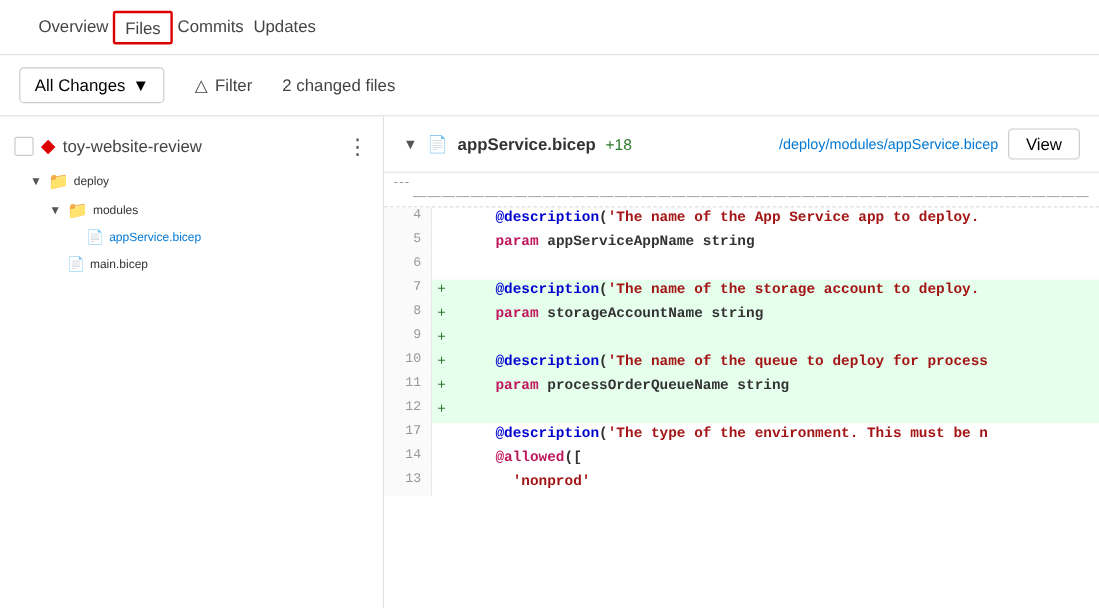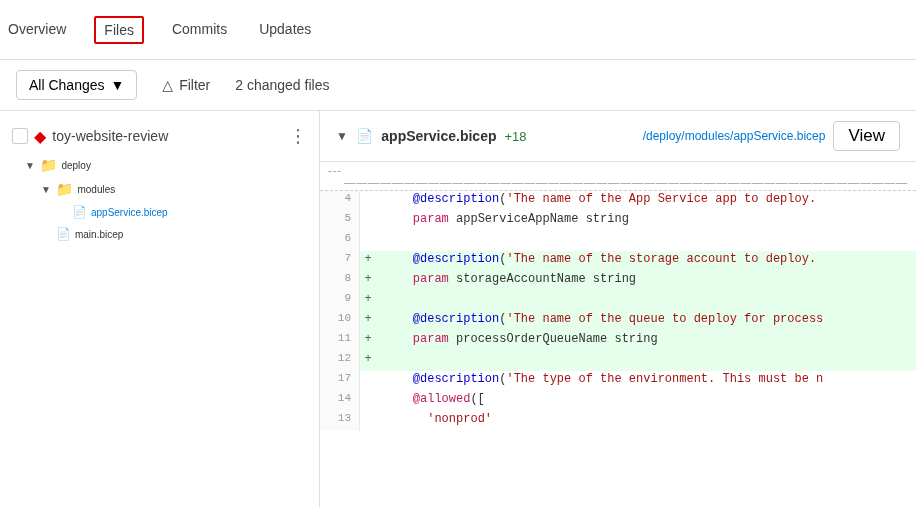--- a/index.html
+++ b/index.html
@@ -1,19 +1,19 @@
 <!DOCTYPE html>
 <html><head>
   <meta charset="utf-8">
   <style>
     * { box-sizing: border-box; margin: 0; padding: 0; }
     body { font-family: -apple-system, BlinkMacSystemFont, 'Segoe UI', sans-serif; font-size: 14px; background: #fff; color: #333; width: 916px; height: 507px; overflow: hidden; }
 
     
-    .top-nav { display: flex; align-items: center; border-bottom: 1px solid #e0e0e0; padding: 0 4px; height: 60px; gap: 24px; }
+    .top-nav { display: flex; align-items: center; border-bottom: 1px solid #e0e0e0; padding: 0 28px; height: 46px; }
     .nav-item { padding: 12px 4px; cursor: pointer; color: #444; font-size: 14px; border-bottom: 2px solid transparent; }
     .nav-item.active-outline { border: 2px solid #d00; border-radius: 2px; padding: 4px 8px; color: #444; font-weight: 400; }
 
     
     .toolbar { display: flex; align-items: center; padding: 10px 16px; gap: 12px; border-bottom: 1px solid #e0e0e0; }
     .btn-dropdown { display: flex; align-items: flex-start; gap: 6px; border: 1px solid #ccc; border-radius: 4px; padding: 6px 12px; cursor: pointer; font-size: 14px; background: #fff; }
     .btn-filter { display: flex; align-items: center; gap: 6px; border: 1px solid transparent; border-radius: 4px; padding: 6px 12px; cursor: pointer; font-size: 14px; background: #fff; color: #444; }
     .changed-files-label { font-size: 14px; color: #444; }
 
     
@@ -39,29 +39,29 @@
 
     
     .code-panel { flex: 1; overflow: auto; }
     .file-header { display: flex; align-items: center; gap: 8px; padding: 10px 16px; border-bottom: 1px solid #e0e0e0; background: #fff; }
     .file-header-left { display: flex; align-items: center; gap: 8px; flex: 1; }
     .collapse-btn { font-size: 12px; color: #555; cursor: pointer; }
     .file-icon-sm { font-size: 14px; color: #888; }
     .file-name { font-size: 14px; font-weight: 600; color: #333; }
     .file-added { color: #2d7a2d; font-size: 13px; }
     .file-path { font-size: 12px; color: #0078d4; }
-    .view-btn { border: 1px solid #ccc; border-radius: 4px; padding: 4px 14px; cursor: pointer; background: #fff; font-size: 17px; }
+    .view-btn { border: 1px solid #ccc; border-radius: 4px; padding: 4px 14px; cursor: pointer; background: #fff; font-size: 14px; }
 
     
     .code-diff { font-family: 'Consolas', 'Courier New', monospace; font-size: 12px; }
     .diff-separator { background: #fff; color: #999; padding: 2px 8px; font-size: 11px; letter-spacing: 1px; border-bottom: 1px dashed #ccc; }
     .diff-line { display: flex; align-items: stretch; min-height: 20px; }
     .line-num { width: 40px; min-width: 40px; text-align: right; padding: 1px 8px; color: #999; font-size: 11px; user-select: none; background: #fafafa; border-right: 1px solid #e8e8e8; flex-shrink: 0; }
     .line-op { width: 16px; min-width: 16px; text-align: center; padding: 1px 2px; font-size: 12px; flex-shrink: 0; }
-    .line-code { padding: 1px 8px; white-space: pre; color: #333; flex: 1; overflow: hidden; }
+    .line-code { padding: 1px 8px; white-space: pre; color: #333; flex: 1; overflow: hidden; font-weight: bold; }
     .diff-line.added { background: #e6ffed; }
     .diff-line.added .line-op { color: #2d7a2d; }
     .diff-line.normal { background: #fff; }
     .kw-desc { color: #0000cc; }
     .kw-param { color: #be185d; }
     .str { color: #a31515; }
   </style>
 </head>
 <body>
 

